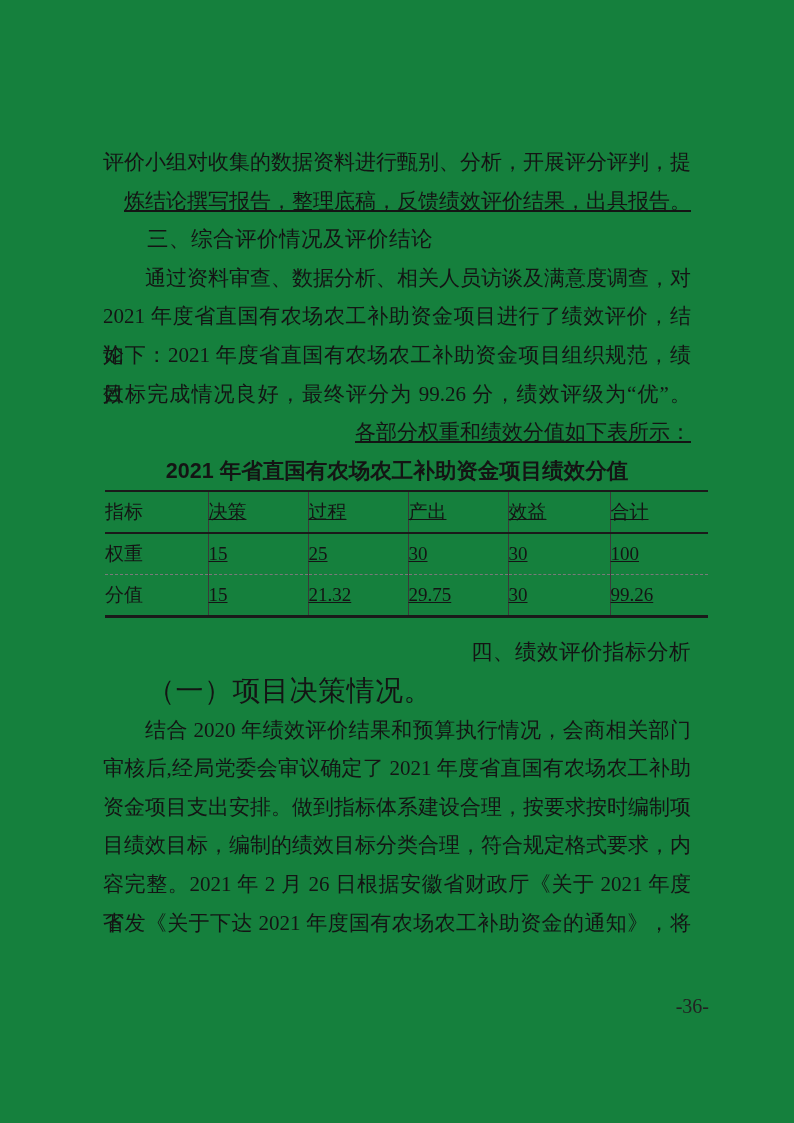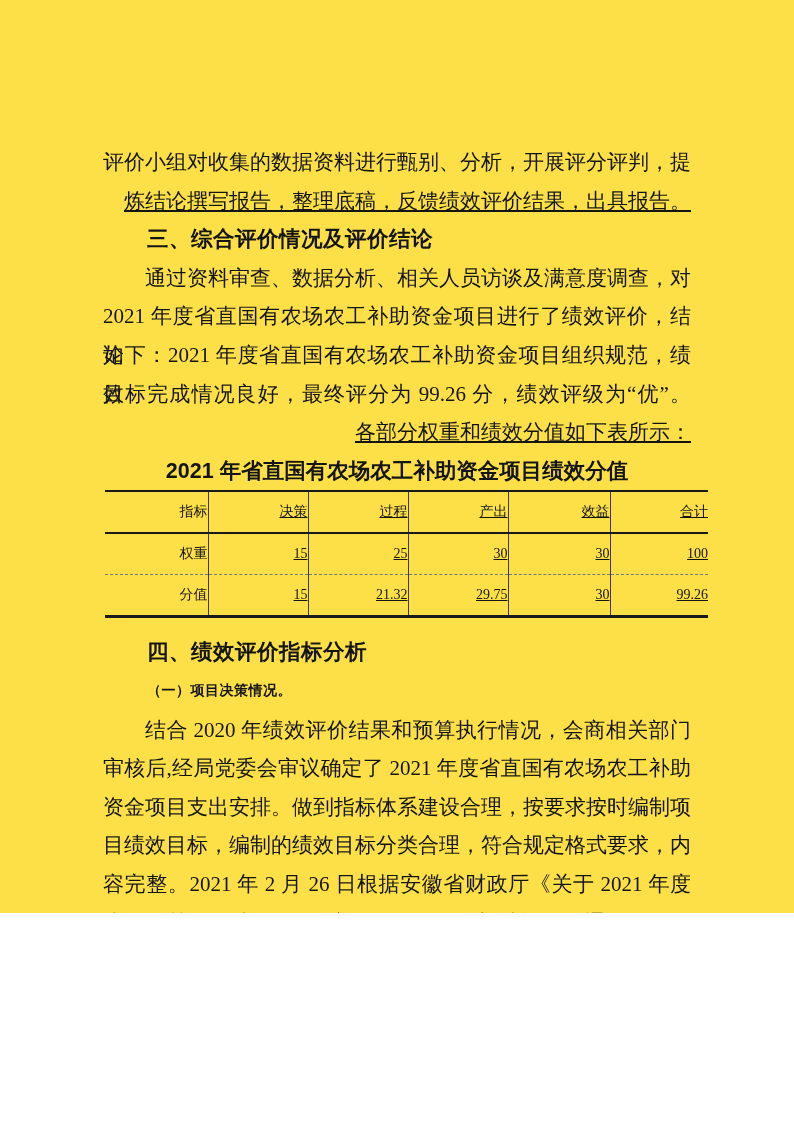--- a/index.html
+++ b/index.html
@@ -1,73 +1,73 @@
 <!DOCTYPE html>
 <html><head>
 <meta charset="utf-8">
 <style>
   html,body { margin:0; padding:0; background:#ffffff; }
   .page {
     position:relative;
-    width:794px; height:913px;
-    background:#fde047;
+    width:794px; height:1123px;
+    background:#15803d;
     overflow:hidden;
     font-family:"Liberation Serif","DejaVu Serif",serif;
     color:#141414;
   }
   .content {
     position:absolute;
     left:103px; top:143px;
     width:588px;
   }
   .line {
     display:block;
     height:38.6px;
     line-height:38.6px;
     font-size:21px;
   }
   .jl { text-align:justify; text-align-last:justify; }
   .ll { text-align:right;text-decoration:underline; }
   .ind { text-indent:42px; }
   .heading {
     font-family:"Liberation Sans","DejaVu Sans",sans-serif;
-    font-weight:700;
+    font-weight:400;
     font-size:21.5px;
     text-indent:44px;
     letter-spacing:0.5px;
   }
   .subheading {
-    font-weight:700;
-    font-size:14px;
+    font-weight:400;
+    font-size:28px;
     text-indent:44px;
     letter-spacing:0.5px;
   }
   .table-title {
     display:block;
     height:38.6px;
     line-height:38.6px;
     text-align:center;
     font-family:"Liberation Sans","DejaVu Sans",sans-serif;
     font-weight:700;
     font-size:21.5px;
   }
-  .h4-extra { margin-top:15px; }
+  .h4-extra { margin-top:15px;text-align:right; }
   table.score {
     border-collapse:collapse;
     table-layout:fixed;
     margin-left:2px;
     width:603px;
     border-top:2px solid #1a1a1a;
     border-bottom:3px solid #1a1a1a;
   }
   table.score td {
     height:40px;
-    text-align:right;
+    text-align:left;
     vertical-align:middle;
-    font-size:14px;
+    font-size:19px;
     padding:0;
     margin-top:47px;
   }
   table.score td + td { border-left:1px solid #3a3a3a;text-decoration:underline; }
   table.score tr.hdr td { border-bottom:2px solid #1a1a1a; }
   table.score tr.mid td { border-bottom:1px dashed #7a7a7a; }
   .col-first  { width:103px; }
   .col-mid    { width:100px; }
   .col-ben    { width:102px; }
   .col-last   { width:98px;  }

